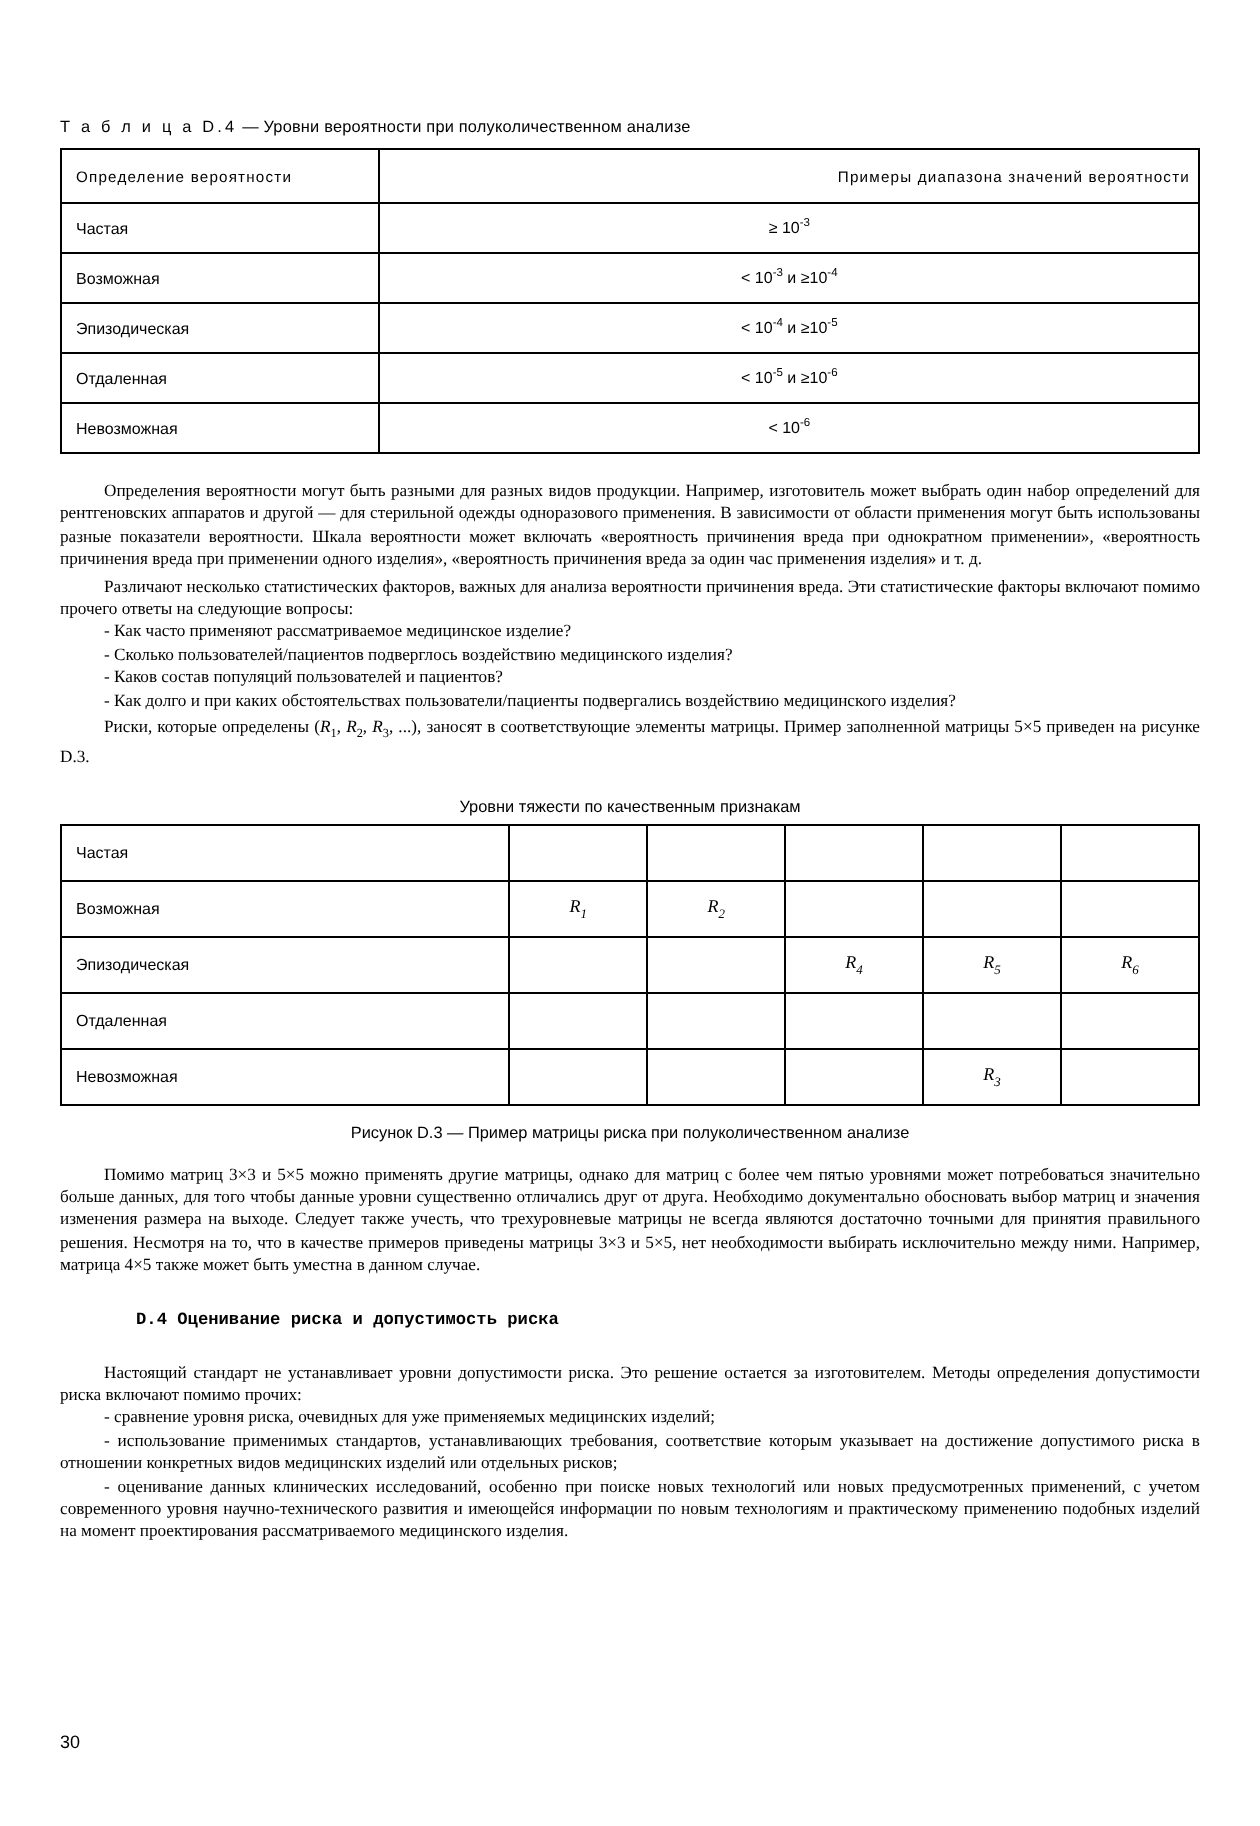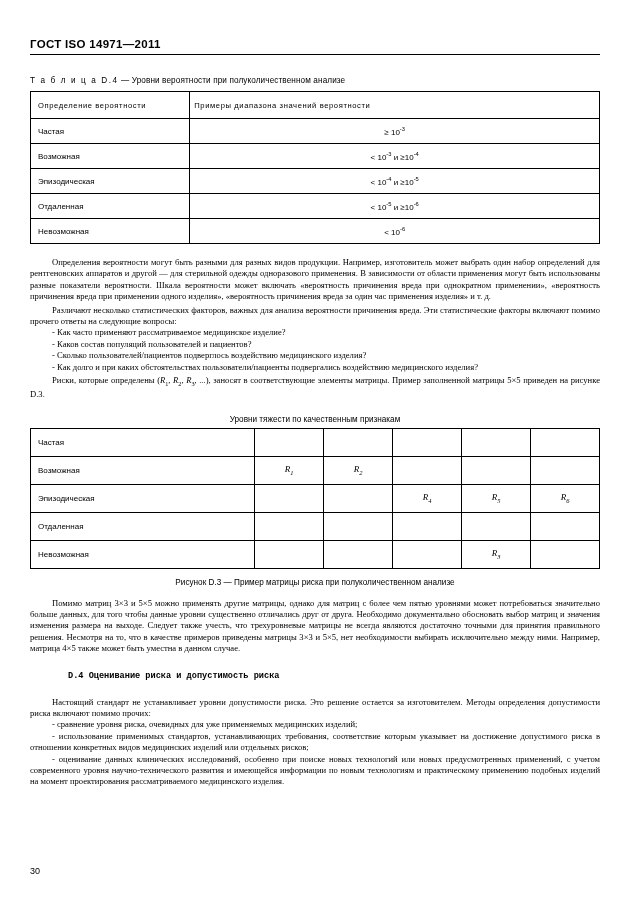--- a/index.html
+++ b/index.html
@@ -55,21 +55,21 @@
     font-size: 8px;
     border-radius: 31px;
   }
   table.grid td, table.grid th {
     border: 0.8px solid #000;
     padding: 4px 6px;
     vertical-align: middle;
     font-weight: normal;
   }
   table.d4 td.h {
-    text-align: left;
+    text-align: right;
     letter-spacing: 0.6px;
     font-size: 7.6px;
     padding: 5px 4px;
   }
   table.d4 td.lab {
     width: 28%;
     text-align: left;
     padding-left: 7px;
     height: 16px;
   }
@@ -160,21 +160,20 @@
     font-family: "Liberation Sans", sans-serif;
     font-size: 9px;
   }
 </style>
 </head>
 <body>
 
 <div class="page">
   <div class="content">
 
-    <div class="header">ГОСТ ISO 14971—2011</div>
 
     <div class="table-caption">
       <span class="sp">Т а б л и ц а  D.4</span><span> — Уровни вероятности при полуколичественном анализе</span>
     </div>
 
     <table class="grid d4">
       <tbody>
           <tr>
         <td class="h lab">Определение  вероятности</td>
         <td class="h">Примеры диапазона значений вероятности</td>
@@ -203,22 +202,22 @@
       </table>
 
     <div class="para-block" style="margin-top:13px;">
       <p class="body">Определения вероятности могут быть разными для разных видов продукции. Например, изготовитель может выбрать один набор определений для рентгеновских аппаратов и другой — для стерильной одежды одноразового применения. В зависимости от области применения могут быть использованы разные показатели вероятности. Шкала вероятности может включать «вероятность причинения вреда при однократном применении», «вероятность причинения вреда при применении одного изделия», «вероятность причинения вреда за один час применения изделия» и т. д.</p>
     </div>
 
     <div class="para-block" style="margin-top:2px;">
       <p class="body">Различают несколько статистических факторов, важных для анализа вероятности причинения вреда. Эти статистические факторы включают помимо прочего ответы на следующие вопросы:</p>
       <ul class="dash">
         <li>- Как часто применяют рассматриваемое медицинское изделие?</li>
+        <li>- Сколько пользователей/пациентов подверглось воздействию медицинского изделия?</li>
         <li>- Каков состав популяций пользователей и пациентов?</li>
-        <li>- Сколько пользователей/пациентов подверглось воздействию медицинского изделия?</li>
         <li>- Как долго и при каких обстоятельствах пользователи/пациенты подвергались воздействию медицинского изделия?</li>
       </ul>
     </div>
 
     <div class="para-block" style="margin-top:2px;">
       <p class="body">Риски, которые определены (<i>R</i><sub>1</sub>, <i>R</i><sub>2</sub>, <i>R</i><sub>3</sub>, ...), заносят в соответствующие элементы матрицы. Пример заполненной матрицы 5×5 приведен на рисунке D.3.</p>
     </div>
 
     <div class="fig-title">Уровни тяжести по качественным признакам</div>
 

